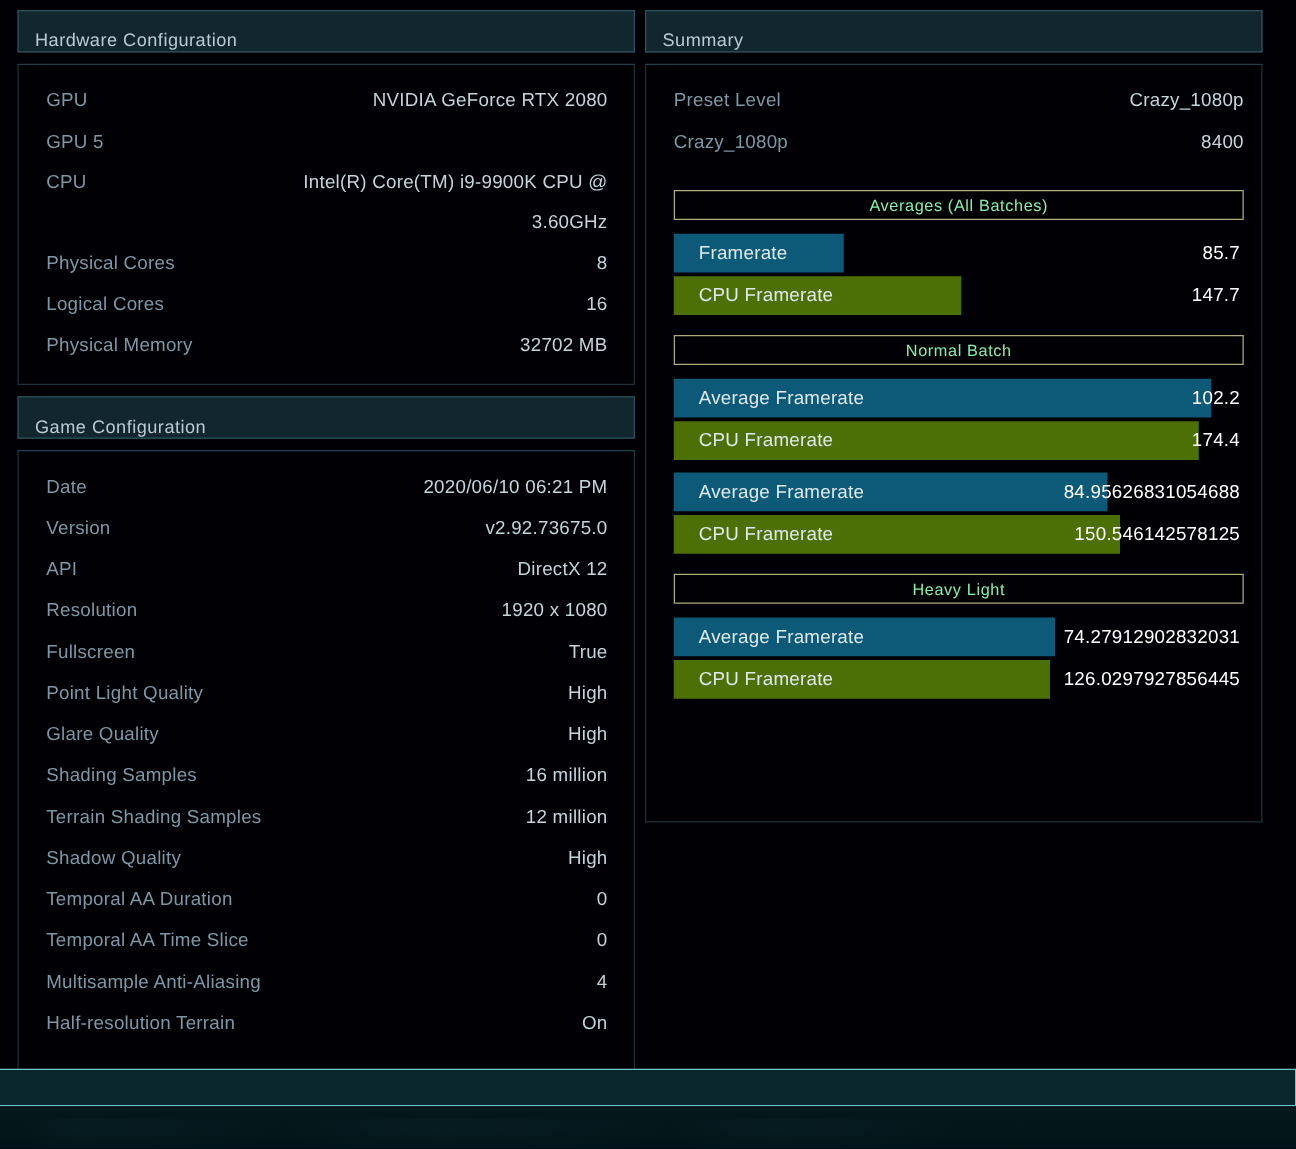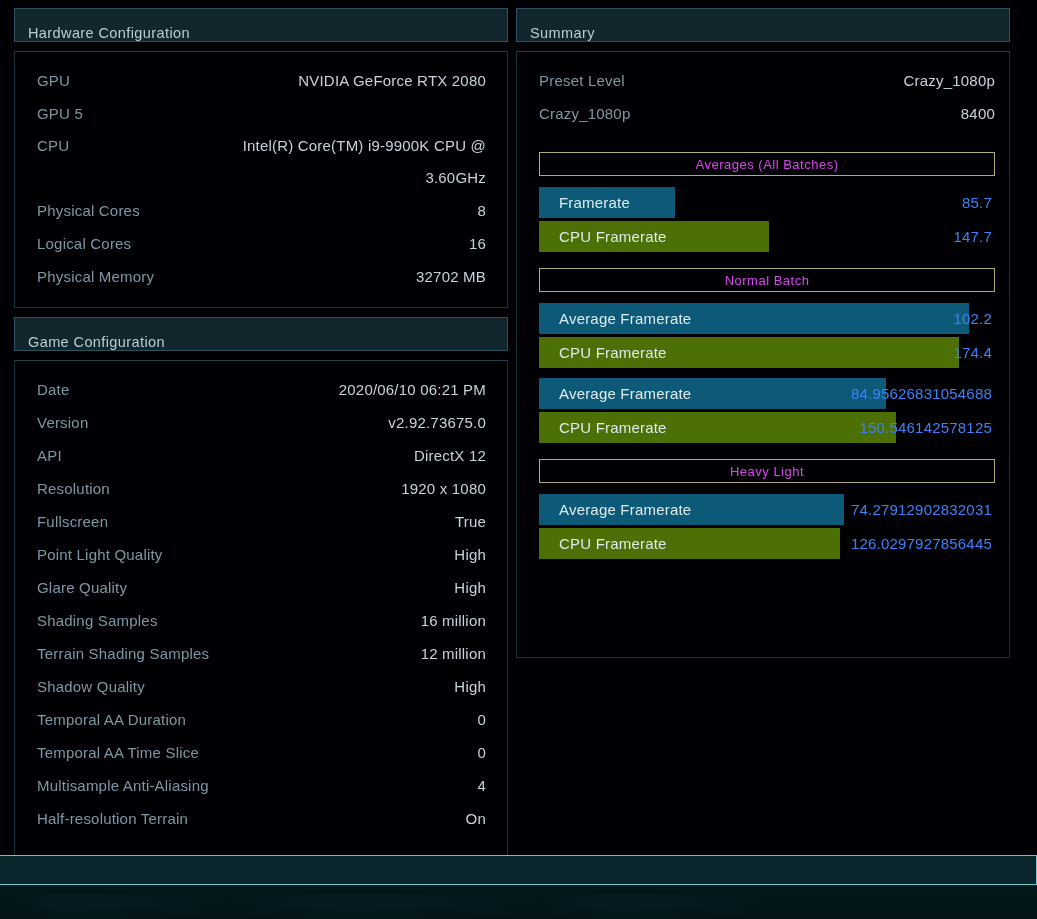--- a/index.html
+++ b/index.html
@@ -68,21 +68,21 @@
   
   .batch-label {
     margin:16px 0 11px 0;
     height:24px;
     border:1px solid #b0ab7c;
     background:#000004;
     display:flex; align-items:center; justify-content:center;
   }
   .batch-label span {
     font-size:13px;
-    color:#d946ef;
+    color:#86efac;
     letter-spacing:.5px;
   }
   .batch-label.first { margin-top:22px; }
 
   
   .bar-row {
     position:relative;
     height:31px;
     margin-bottom:3px;
   }
@@ -96,21 +96,21 @@
     line-height:31px;
     font-size:15px;
     color:#dfeaee;
     letter-spacing:.2px;
     white-space:nowrap;
   }
   .bar-value {
     position:absolute; right:3px; top:0;
     line-height:31px;
     font-size:15px;
-    color:#3b82f6;
+    color:#ffffff;
     letter-spacing:.2px;
     white-space:nowrap;
   }
   .bars-group { margin-top:10px; }
 
   
   .footer-strip {
     position:absolute; left:0; right:0; top:855px;
     height:30px;
     background:#08262b;

